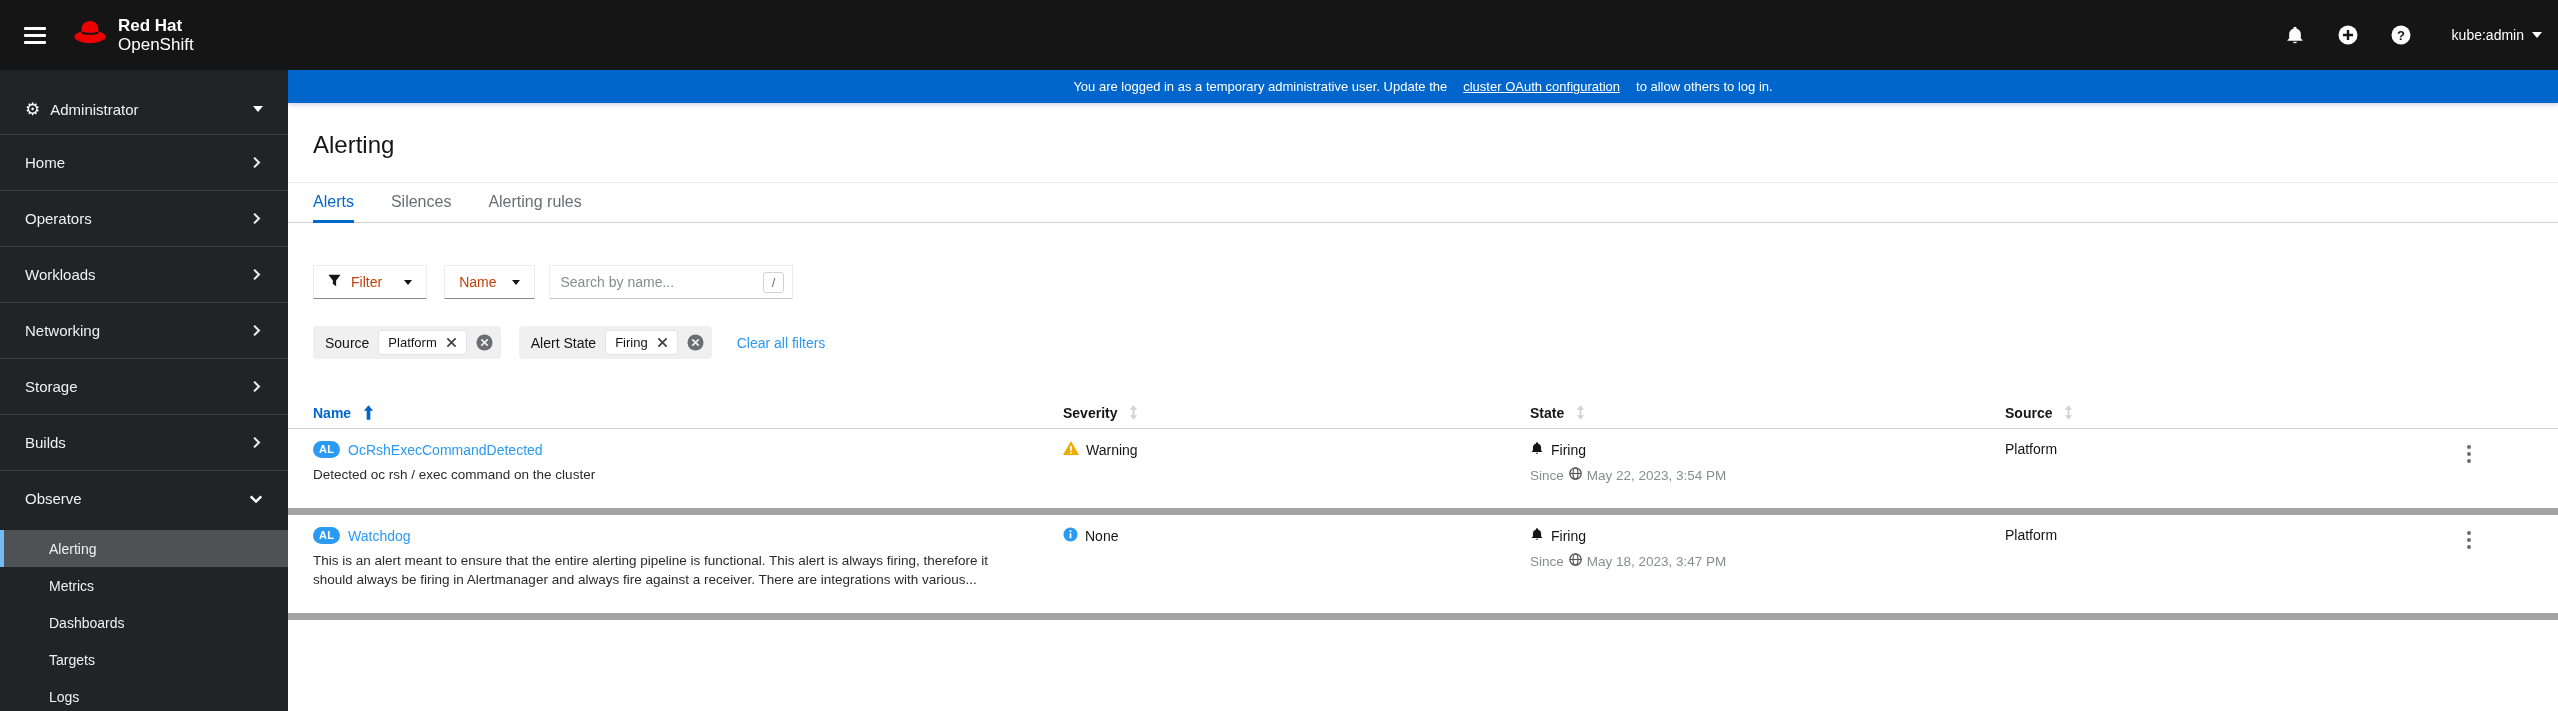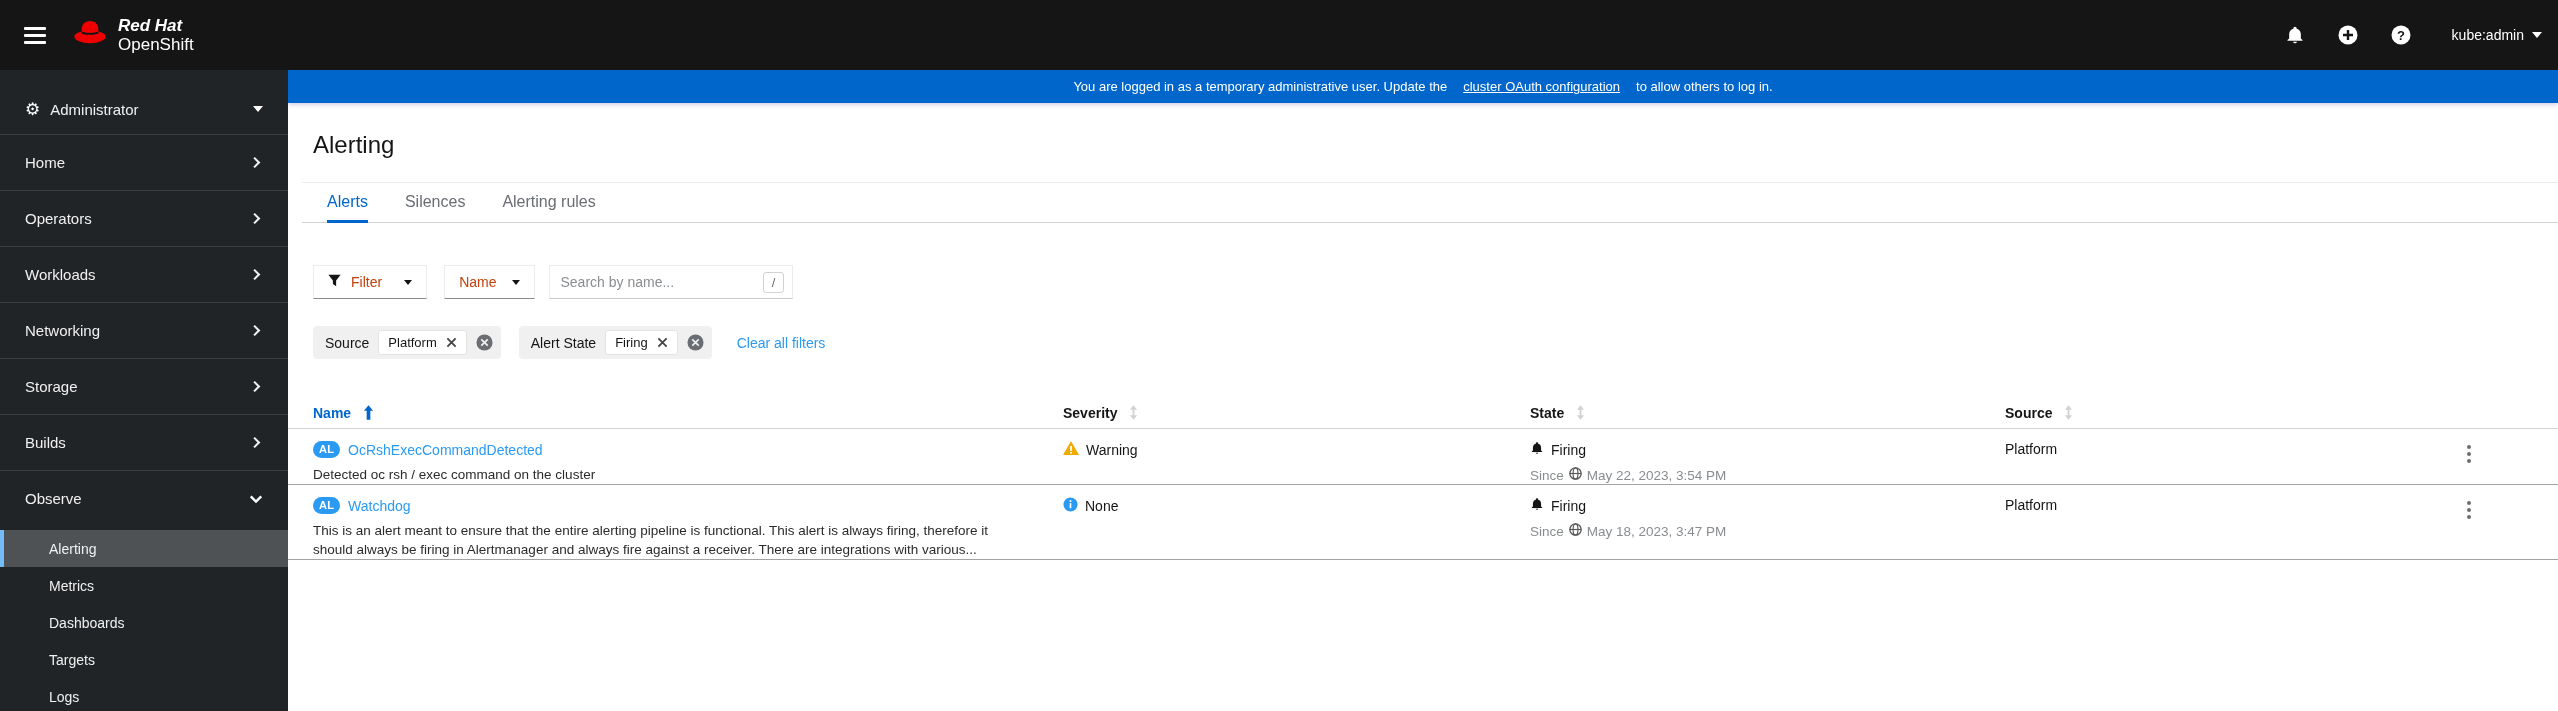--- a/index.html
+++ b/index.html
@@ -8,21 +8,21 @@
     font-family:"Liberation Sans", sans-serif;
     background:#ffffff; position:relative; overflow:hidden; color:#151515;
   }
   
   .masthead { position:absolute; top:0; left:0; right:0; height:70px; background:#151515;
     display:flex; align-items:center; padding:0 16px 0 24px; z-index:10; }
   .hamburger { width:22px; display:flex; flex-direction:column; gap:4px; cursor:pointer; margin-right:26px; }
   .hamburger span { display:block; height:3px; background:#ffffff; border-radius:1px; }
   .brand { display:flex; align-items:center; gap:10px; }
   .brand-text { color:#fff; line-height:1.12; font-size:17px; }
-  .brand-text .b1 { font-weight:bold;font-style:italic; }
+  .brand-text .b1 { font-weight:bold; }
   .m-utils { margin-left:auto; display:flex; align-items:center; gap:33px; }
   .m-icon { width:20px; height:20px; display:flex; align-items:center; justify-content:center; cursor:pointer; }
   .grid-icon { display:grid; grid-template-columns:repeat(3,5px); grid-template-rows:repeat(3,5px); gap:2px; }
   .grid-icon i { background:#fff; }
   .user-menu { display:flex; align-items:center; gap:8px; color:#fff; font-size:14px; cursor:pointer; margin-left:8px; }
   .caret-down { width:0; height:0; border-left:5px solid transparent; border-right:5px solid transparent; border-top:6px solid #fff; }
   
   .banner { position:absolute; top:70px; left:288px; right:0; height:33px; background:#0066cc;
     color:#fff; font-size:13px; display:flex; align-items:center; justify-content:center; gap:16px;
     box-shadow:0 2px 4px rgba(80,80,160,0.25); z-index:5; }
@@ -37,21 +37,21 @@
     border-top:1px solid #3c3f42; cursor:pointer; }
   .nav-item .chev { margin-left:auto; display:flex; }
   .subnav { padding:4px 0 0 0; }
   .sub-item { height:37px; display:flex; align-items:center; padding-left:49px; font-size:14px; cursor:pointer; }
   .sub-item.active { background:#4f5255; border-left:4px solid #73bcf7; padding-left:45px; }
   
   .main { position:absolute; top:103px; left:288px; right:0; bottom:0; background:#fff; }
   .page-header { padding:28px 25px 0 25px; }
   .page-title { font-size:24px; font-weight:400; color:#151515; }
   .tabs-bar { margin-top:23px; border-top:1px solid #ececec; border-bottom:1px solid #d2d2d2;
-    display:flex; padding-left:25px; height:41px; align-items:stretch;margin-left:14px; }
+    display:flex; padding-left:25px; height:41px; align-items:stretch; }
   .tab { display:flex; align-items:center; margin-right:37px; font-size:16px; color:#6a6e73;
     cursor:pointer; border-bottom:3px solid transparent; margin-bottom:-1px; }
   .tab.active { color:#0066cc; border-bottom-color:#0066cc; }
   
   .toolbar { display:flex; align-items:center; margin:42px 0 0 25px; }
   .control { height:34px; display:inline-flex; align-items:center; background:#fff; font-size:14px;
     border:1px solid #ececec; border-bottom:1px solid #8a8d90; padding:0 14px; gap:10px; cursor:pointer; color:#c2410c; }
   .control .caret-down { border-top-color:#151515; border-left-width:4px; border-right-width:4px; border-top-width:5px; }
   .name-select { margin-left:17px; }
   .search-box { margin-left:14px; width:244px; height:34px; border:1px solid #ececec; border-bottom:1px solid #c9c9c9;
@@ -68,21 +68,21 @@
     display:inline-flex; align-items:center; gap:9px; }
   .x-btn { cursor:pointer; display:flex; }
   .circle-x { width:17px; height:17px; cursor:pointer; display:flex; }
   .clear-all { margin-left:25px; color:#2b9af3; font-size:14px; cursor:pointer; text-decoration:none; }
   
   .table { margin-top:38px; }
   .grid { display:grid; grid-template-columns:750px 467px 475px 452px 1fr; padding-left:25px; }
   .thead { height:32px; align-items:center; border-bottom:1px solid #d2d2d2; font-size:14px; font-weight:bold; }
   .th { display:flex; align-items:center; gap:12px; cursor:pointer; }
   .th.sorted { color:#0066cc; }
-  .row { border-bottom:1px solid #a3a3a3; padding-top:10px; padding-bottom:0; }
+  .row { border-bottom:7px solid #a3a3a3; padding-top:10px; padding-bottom:24px; }
   .cell { font-size:14px; padding-top:2px; }
   .name-line { display:flex; align-items:center; gap:8px; }
   .res-badge { background:#2b9af3; color:#fff; font-size:11px; font-weight:bold; border-radius:10px;
     padding:3px 6px; line-height:1; letter-spacing:0.2px; }
   .alert-link { color:#2b9af3; font-size:14px; text-decoration:none; cursor:pointer; }
   .desc { margin-top:7px; font-size:13.5px; line-height:19px; color:#2b2b2b; max-width:712px; }
   .sev { display:flex; align-items:center; gap:7px; }
   .state-line { display:flex; align-items:center; gap:7px; color:#151515; }
   .since-line { margin-top:9px; color:#8a8d90; font-size:13.5px; display:flex; align-items:center; gap:5px; }
   .kebab { display:flex; flex-direction:column; gap:3px; width:4px; cursor:pointer; margin-left:10px; margin-top:4px; }

